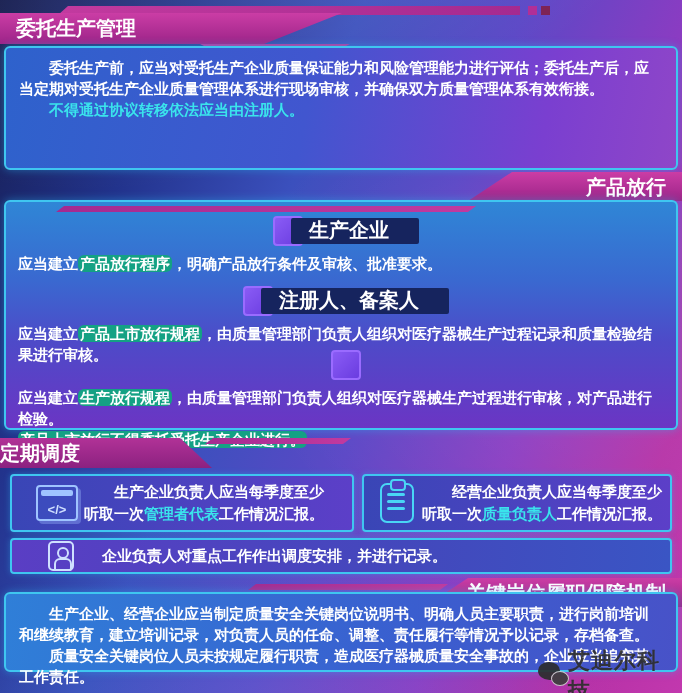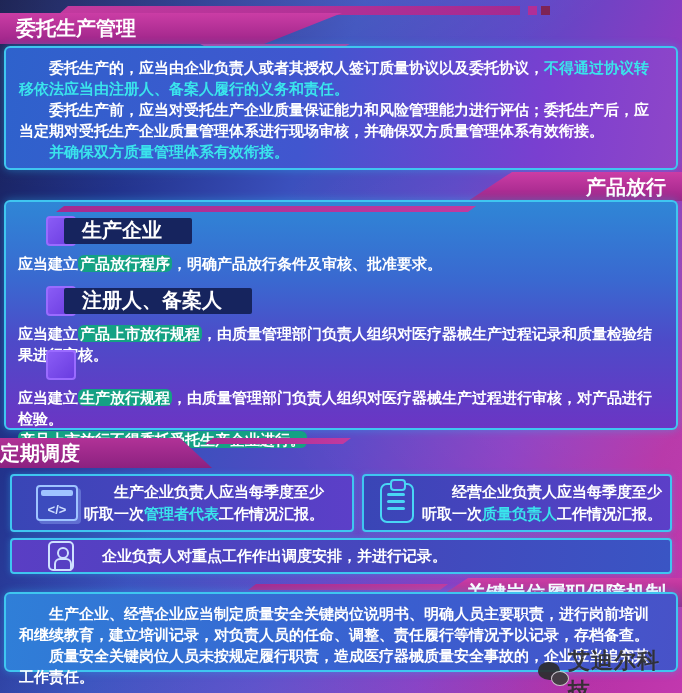--- a/index.html
+++ b/index.html
@@ -53,21 +53,21 @@
     background:linear-gradient(180deg,#2f86d6 0%,#3a68d0 35%,#4e4ac8 62%,#6b35c4 100%); }
   .panel-4{ top:592px; height:80px; padding:9px 13px;
     background:linear-gradient(100deg,#2f7fd8 0%,#3a5ecf 60%,#4852c8 100%); }
 
   .indent{ text-indent:2em; }
   .cyan{ color:#3ae4ec; }
   .hl{ background:#14a184; padding:0 2px; border-radius:6px; }
 
   
   .sub{ position:absolute; left:0; right:0; }
-  .sub-head{ display:flex; align-items:center; margin-left:40px; height:34px; }
+  .sub-head{ display:flex; align-items:center; margin-left:10px; height:34px;justify-content:center; }
   .bullet{ width:30px; height:30px; background:linear-gradient(135deg,#8a5cf5,#6a3ce0);
     border:2px solid #9a6bff; border-radius:4px; flex:none; }
   .sub-label{ margin-left:-12px; background:#16245e; padding:2px 30px 3px 18px;
     font-size:20px; font-weight:bold; border-radius:2px; }
   .sub-body{ margin:5px 12px 0 12px; }
 
   
   .card{ position:absolute; border:2px solid #3fc6f0; border-radius:4px;
     background:linear-gradient(90deg,#3946b6 0%,#5c3fc8 100%);
     color:#fff; font-size:15px; font-weight:bold; line-height:22px;
@@ -120,23 +120,22 @@
 <div class="deco-strip"></div>
 <div class="deco-sq s1"></div>
 <div class="deco-sq s2"></div>
 
 <div class="banner banner-left-top">
   <span>委托生产管理</span>
 </div>
 <div class="banner-echo"></div>
 
 <div class="panel panel-1">
-  <p class="indent"><span>委托生产的，应当由企业负责人或者其授权人签订质量协议以及委托协议，</span><span class="cyan">不得通过协议转移依法应当由注册人、备案人履行的义务和责任。</span></p>
   <p class="indent">委托生产前，应当对受托生产企业质量保证能力和风险管理能力进行评估；委托生产后，应当定期对受托生产企业质量管理体系进行现场审核，并确保双方质量管理体系有效衔接。</p>
-  <p class="indent cyan">并确保双方质量管理体系有效衔接。</p>
+  <p class="indent cyan">不得通过协议转移依法应当由注册人。</p>
 </div>
 
 <div class="banner banner-right banner-fangxing">
   <span>产品放行</span>
 </div>
 
 <div class="panel panel-2">
   <div class="tail tail-fangxing" style="left:50px; top:4px; position:absolute; width:420px;"></div>
 
   <div class="sub" style="top:12px;">

